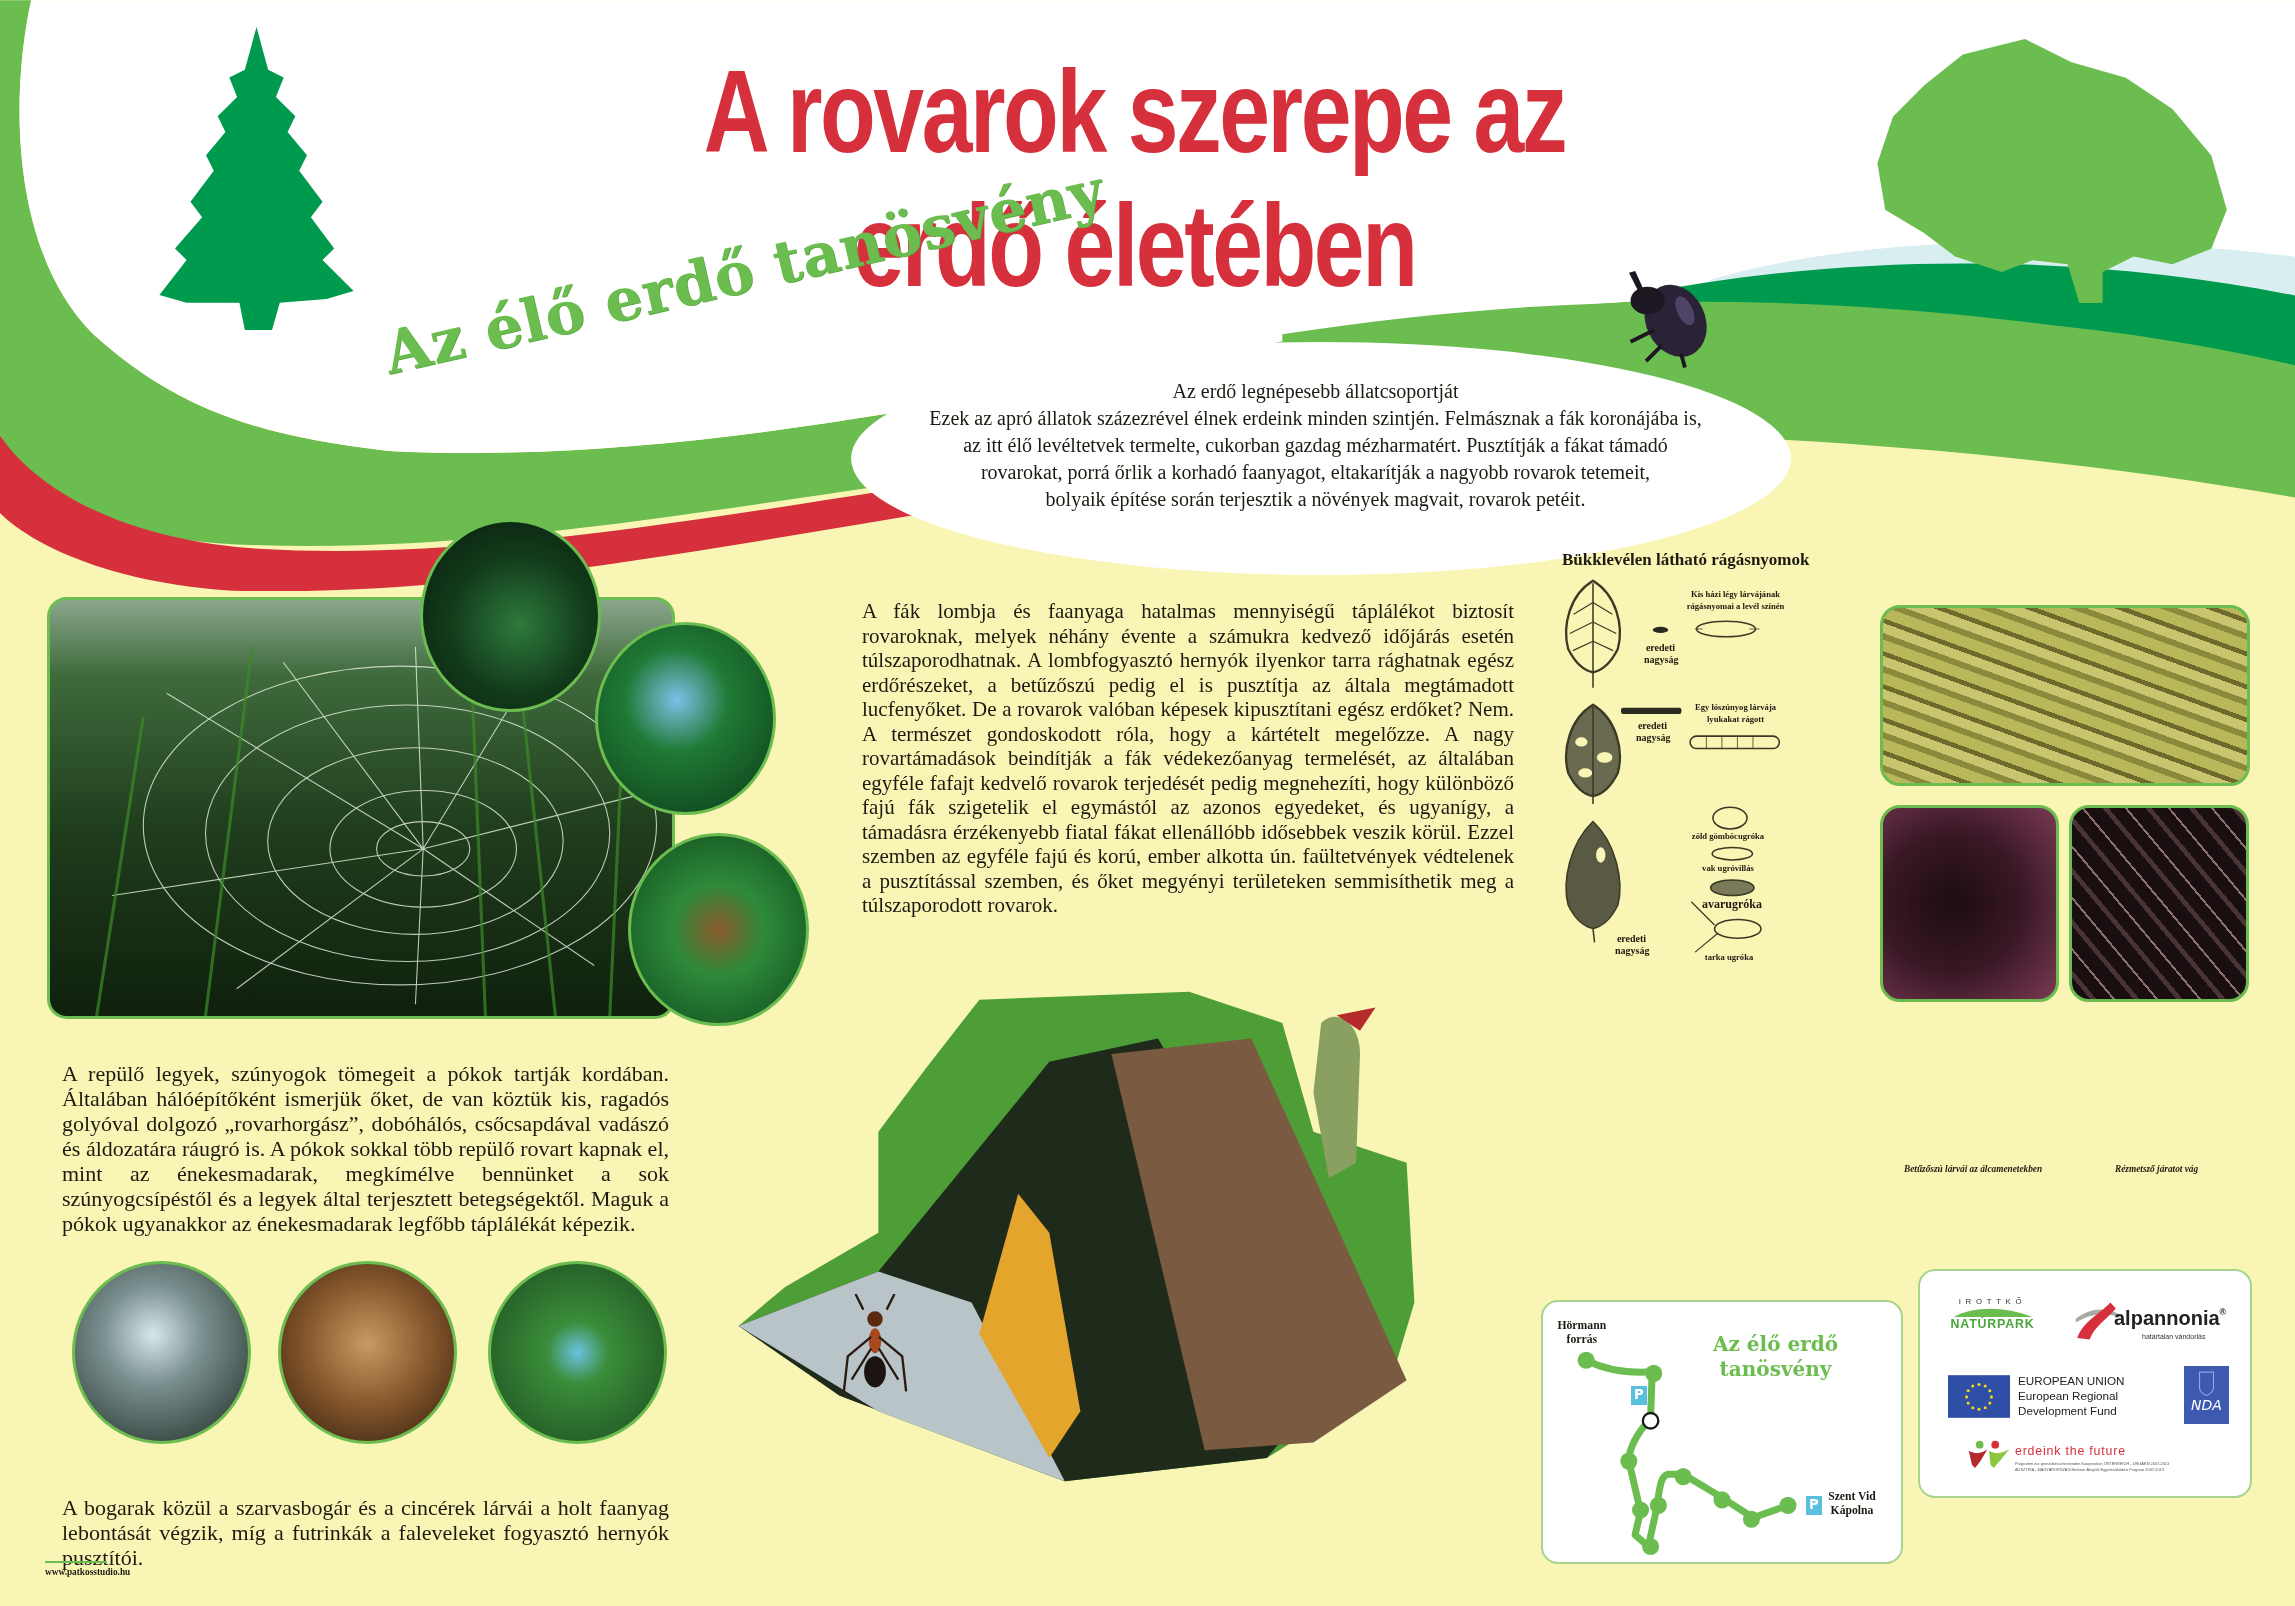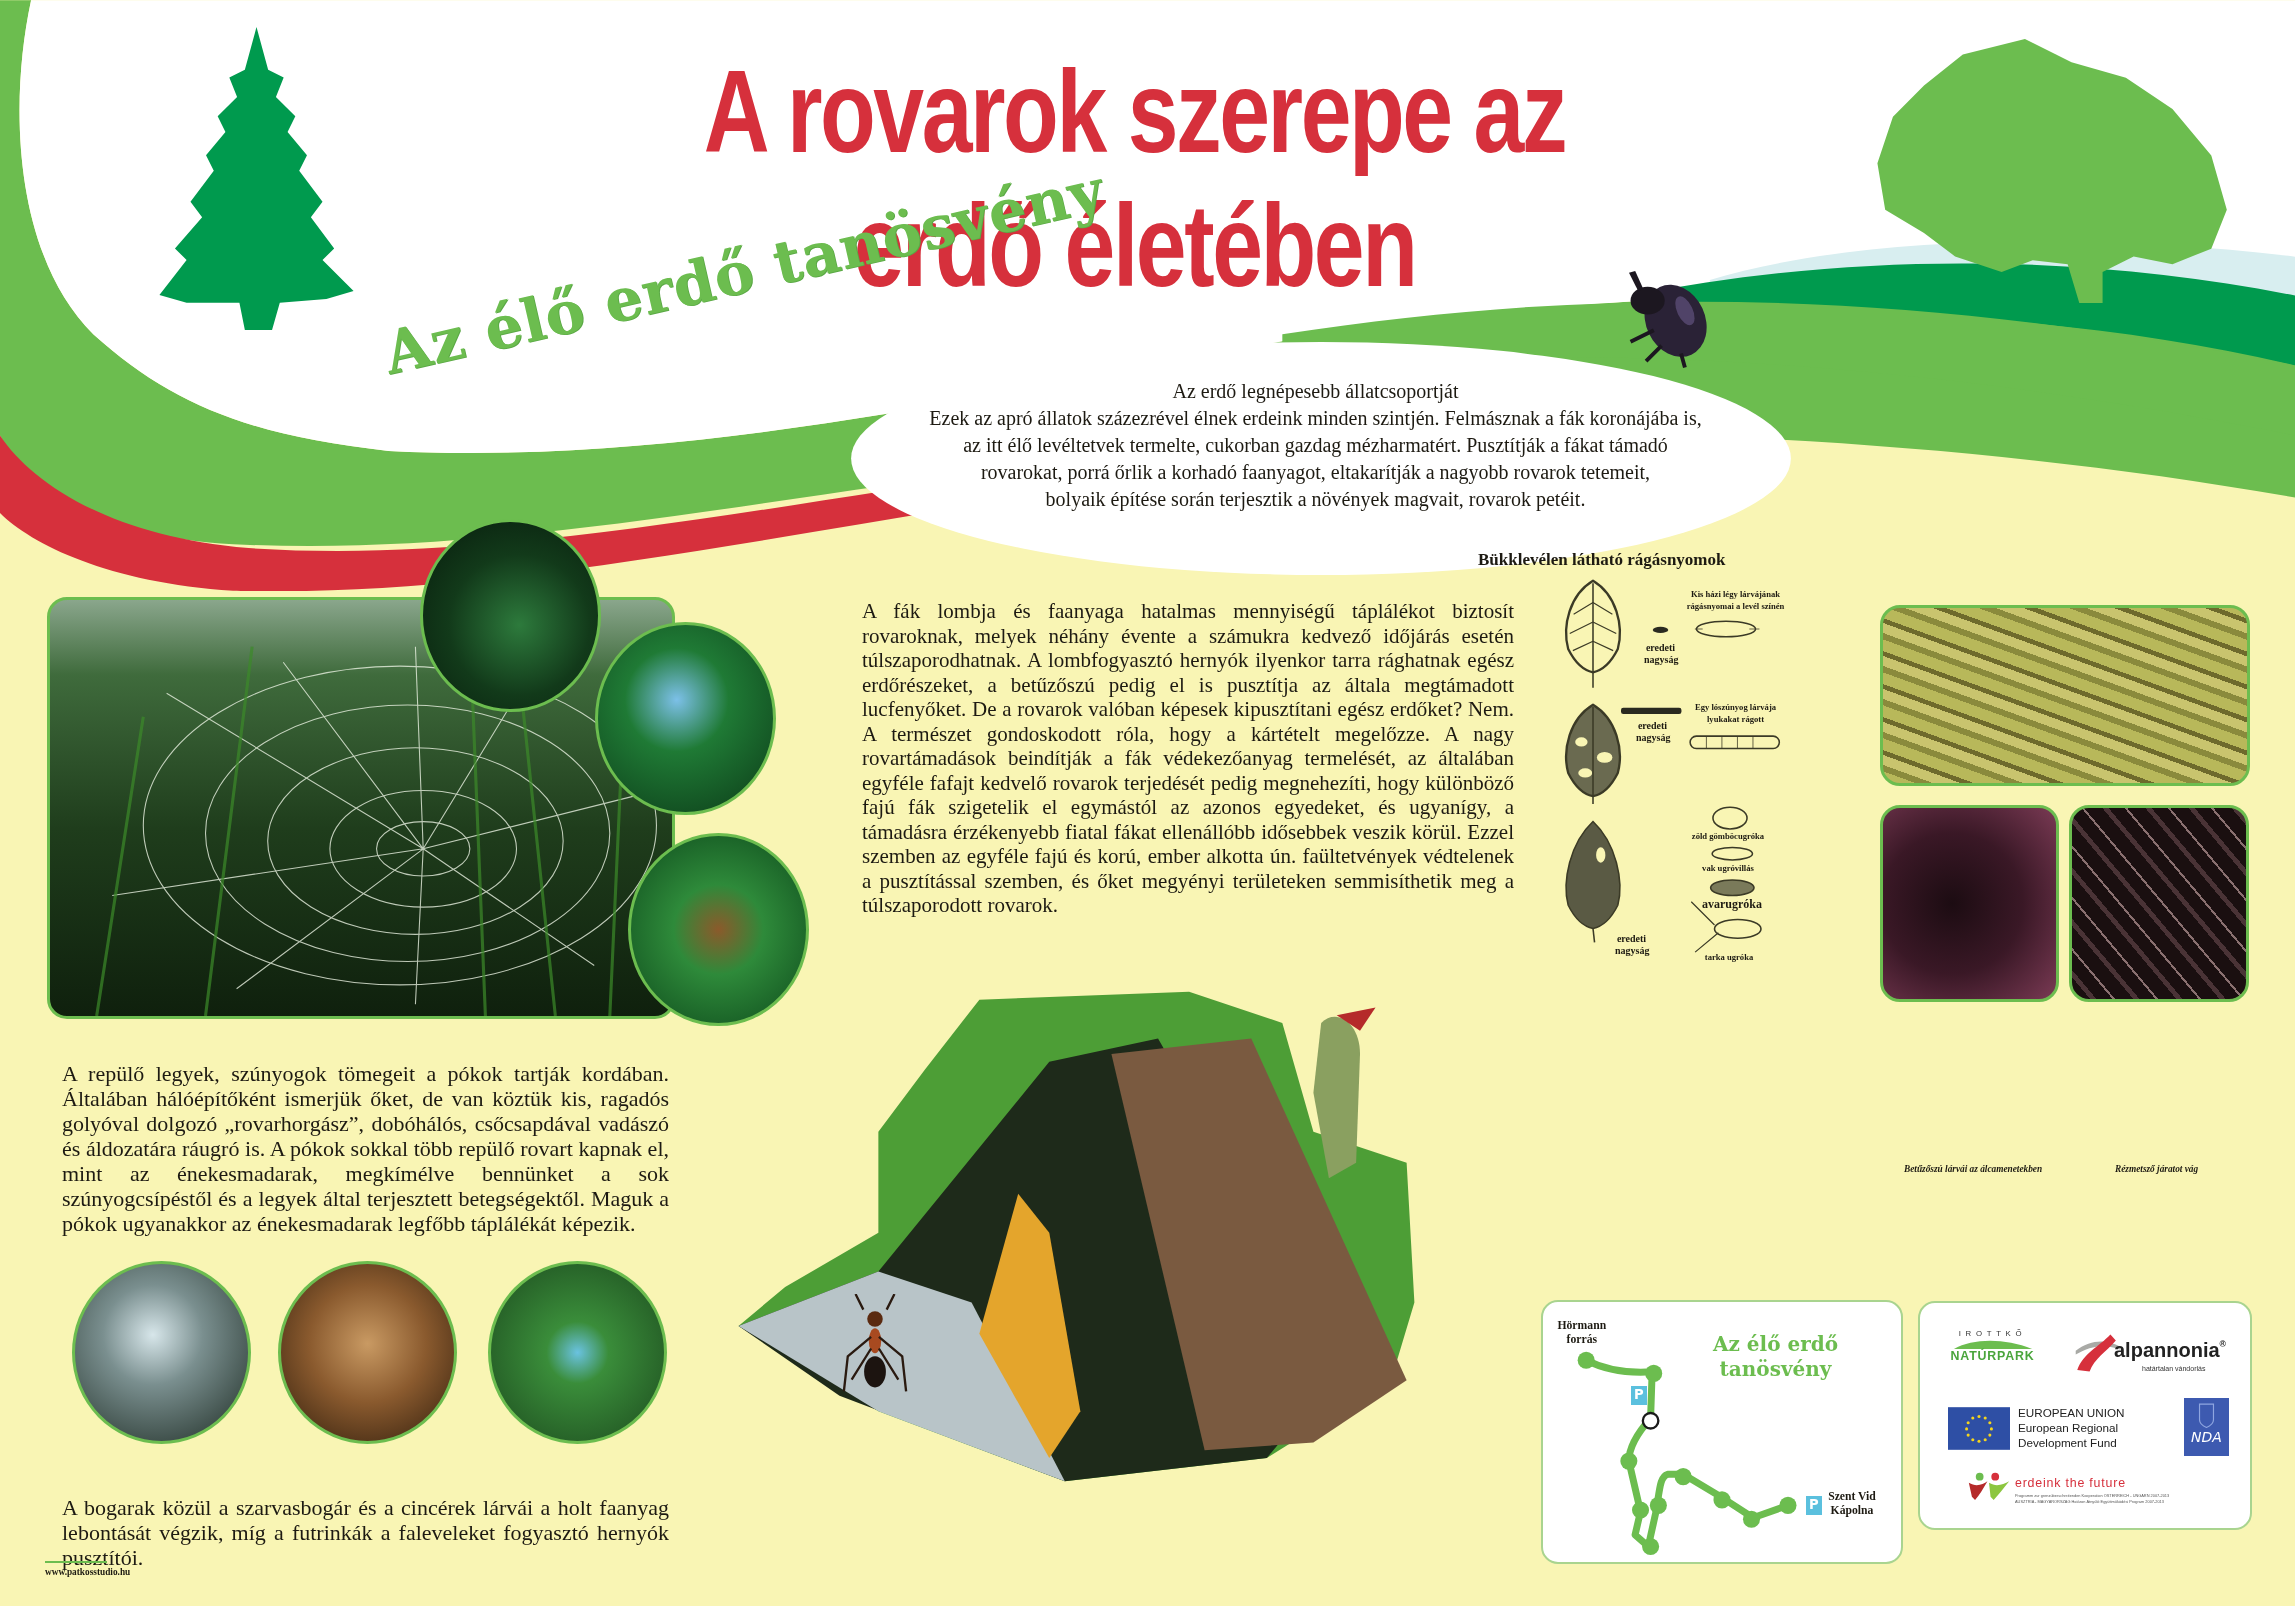--- a/index.html
+++ b/index.html
@@ -9,21 +9,21 @@
   
   .title{position:absolute;left:575px;top:45px;width:1119px;text-align:center;color:#d6303c;font-family:"Liberation Sans","DejaVu Sans",sans-serif;font-weight:bold;font-size:117px;line-height:134px;letter-spacing:-3.1px;transform:scaleX(0.78);transform-origin:center top;}
   .subtitle{position:absolute;left:393px;top:319px;color:#6cbd4f;font-family:"DejaVu Serif","Liberation Serif",serif;font-weight:bold;font-size:59px;letter-spacing:0.8px;transform:rotate(-13deg);transform-origin:left bottom;white-space:nowrap;text-shadow:0.8px 0.8px 0 #5aa845;}
   .intro{position:absolute;left:859px;top:376px;width:913px;text-align:center;font-size:20px;line-height:23px;}
   .intro p{margin:4px;}
   .bodytext{position:absolute;font-size:22px;line-height:25px;text-align:justify;}
   .bodytext p{margin:12px;}
   .photo{position:absolute;border:3.1px solid #6cbd4f;overflow:hidden;}
   .round{border-radius:20px;}
   .oval{border-radius:50%;}
-  .diagram-title{position:absolute;left:1478px;top:550px;font-size:17px;font-weight:bold;}
+  .diagram-title{position:absolute;left:1562px;top:550px;font-size:17px;font-weight:bold;}
   .dlabel{position:absolute;font-size:10px;font-weight:bold;text-align:center;line-height:11.7px;}
   .caption{position:absolute;font-size:9.3px;font-weight:bold;font-style:italic;}
   .card{position:absolute;background:#fff;border:2.3px solid #a9d48f;border-radius:17px;}
   .maplabel{position:absolute;font-size:11.7px;font-weight:bold;text-align:center;line-height:14px;}
   .maptitle{position:absolute;color:#6cbd4f;font-family:"DejaVu Serif",serif;font-weight:bold;font-size:20px;text-align:center;line-height:25px;}
   .pbox{position:absolute;width:15.5px;height:18.7px;background:#5bc0de;color:#fff;font-family:"DejaVu Sans",sans-serif;font-weight:bold;font-size:13.2px;text-align:center;line-height:18.7px;}
   .logo-text{position:absolute;font-family:"Liberation Sans","DejaVu Sans",sans-serif;}
   .footer-url{position:absolute;left:45px;top:1567px;font-size:9.3px;font-weight:bold;}
   .footer-line{position:absolute;left:45px;top:1561px;width:62px;height:1.6px;background:#6cbd4f;}
 </style>
@@ -224,21 +224,21 @@
     <circle cx="138" cy="153" r="10" fill="#ffffff" stroke="#1a1a1a" stroke-width="3"></circle>
   </svg>
   <div class="pbox" style="left:88px;top:84px;">P</div>
   <div class="pbox" style="left:263px;top:194px;">P</div>
   <div class="maplabel" style="left:281px;top:188px;width:56px;text-align:center;">
     <div>Szent Vid</div>
     <div>Kápolna</div>
   </div>
 </div>
 
-<div class="card" style="left:1918px;top:1301px;width:330px;height:225px;">
+<div class="card" style="left:1918px;top:1269px;width:330px;height:225px;">
 
   <div class="logo-text" style="left:29.5px;top:26.4px;width:86px;text-align:center;">
     <div style="font-size:7.8px;letter-spacing:4.7px;color:#333;">IROTTKŐ</div>
     <svg width="86" height="11" viewBox="0 0 110 14">
         <path d="M5 14 C30 0 70 0 105 14 Z" fill="#6cbd4f"></path>
       </svg>
     <div style="font-size:12.4px;font-weight:bold;color:#4aa53c;letter-spacing:0.8px;">NATÚRPARK</div>
   </div>
 
   <svg class="abs" style="left:148px;top:28px" width="54" height="47" viewBox="0 0 70 60">

